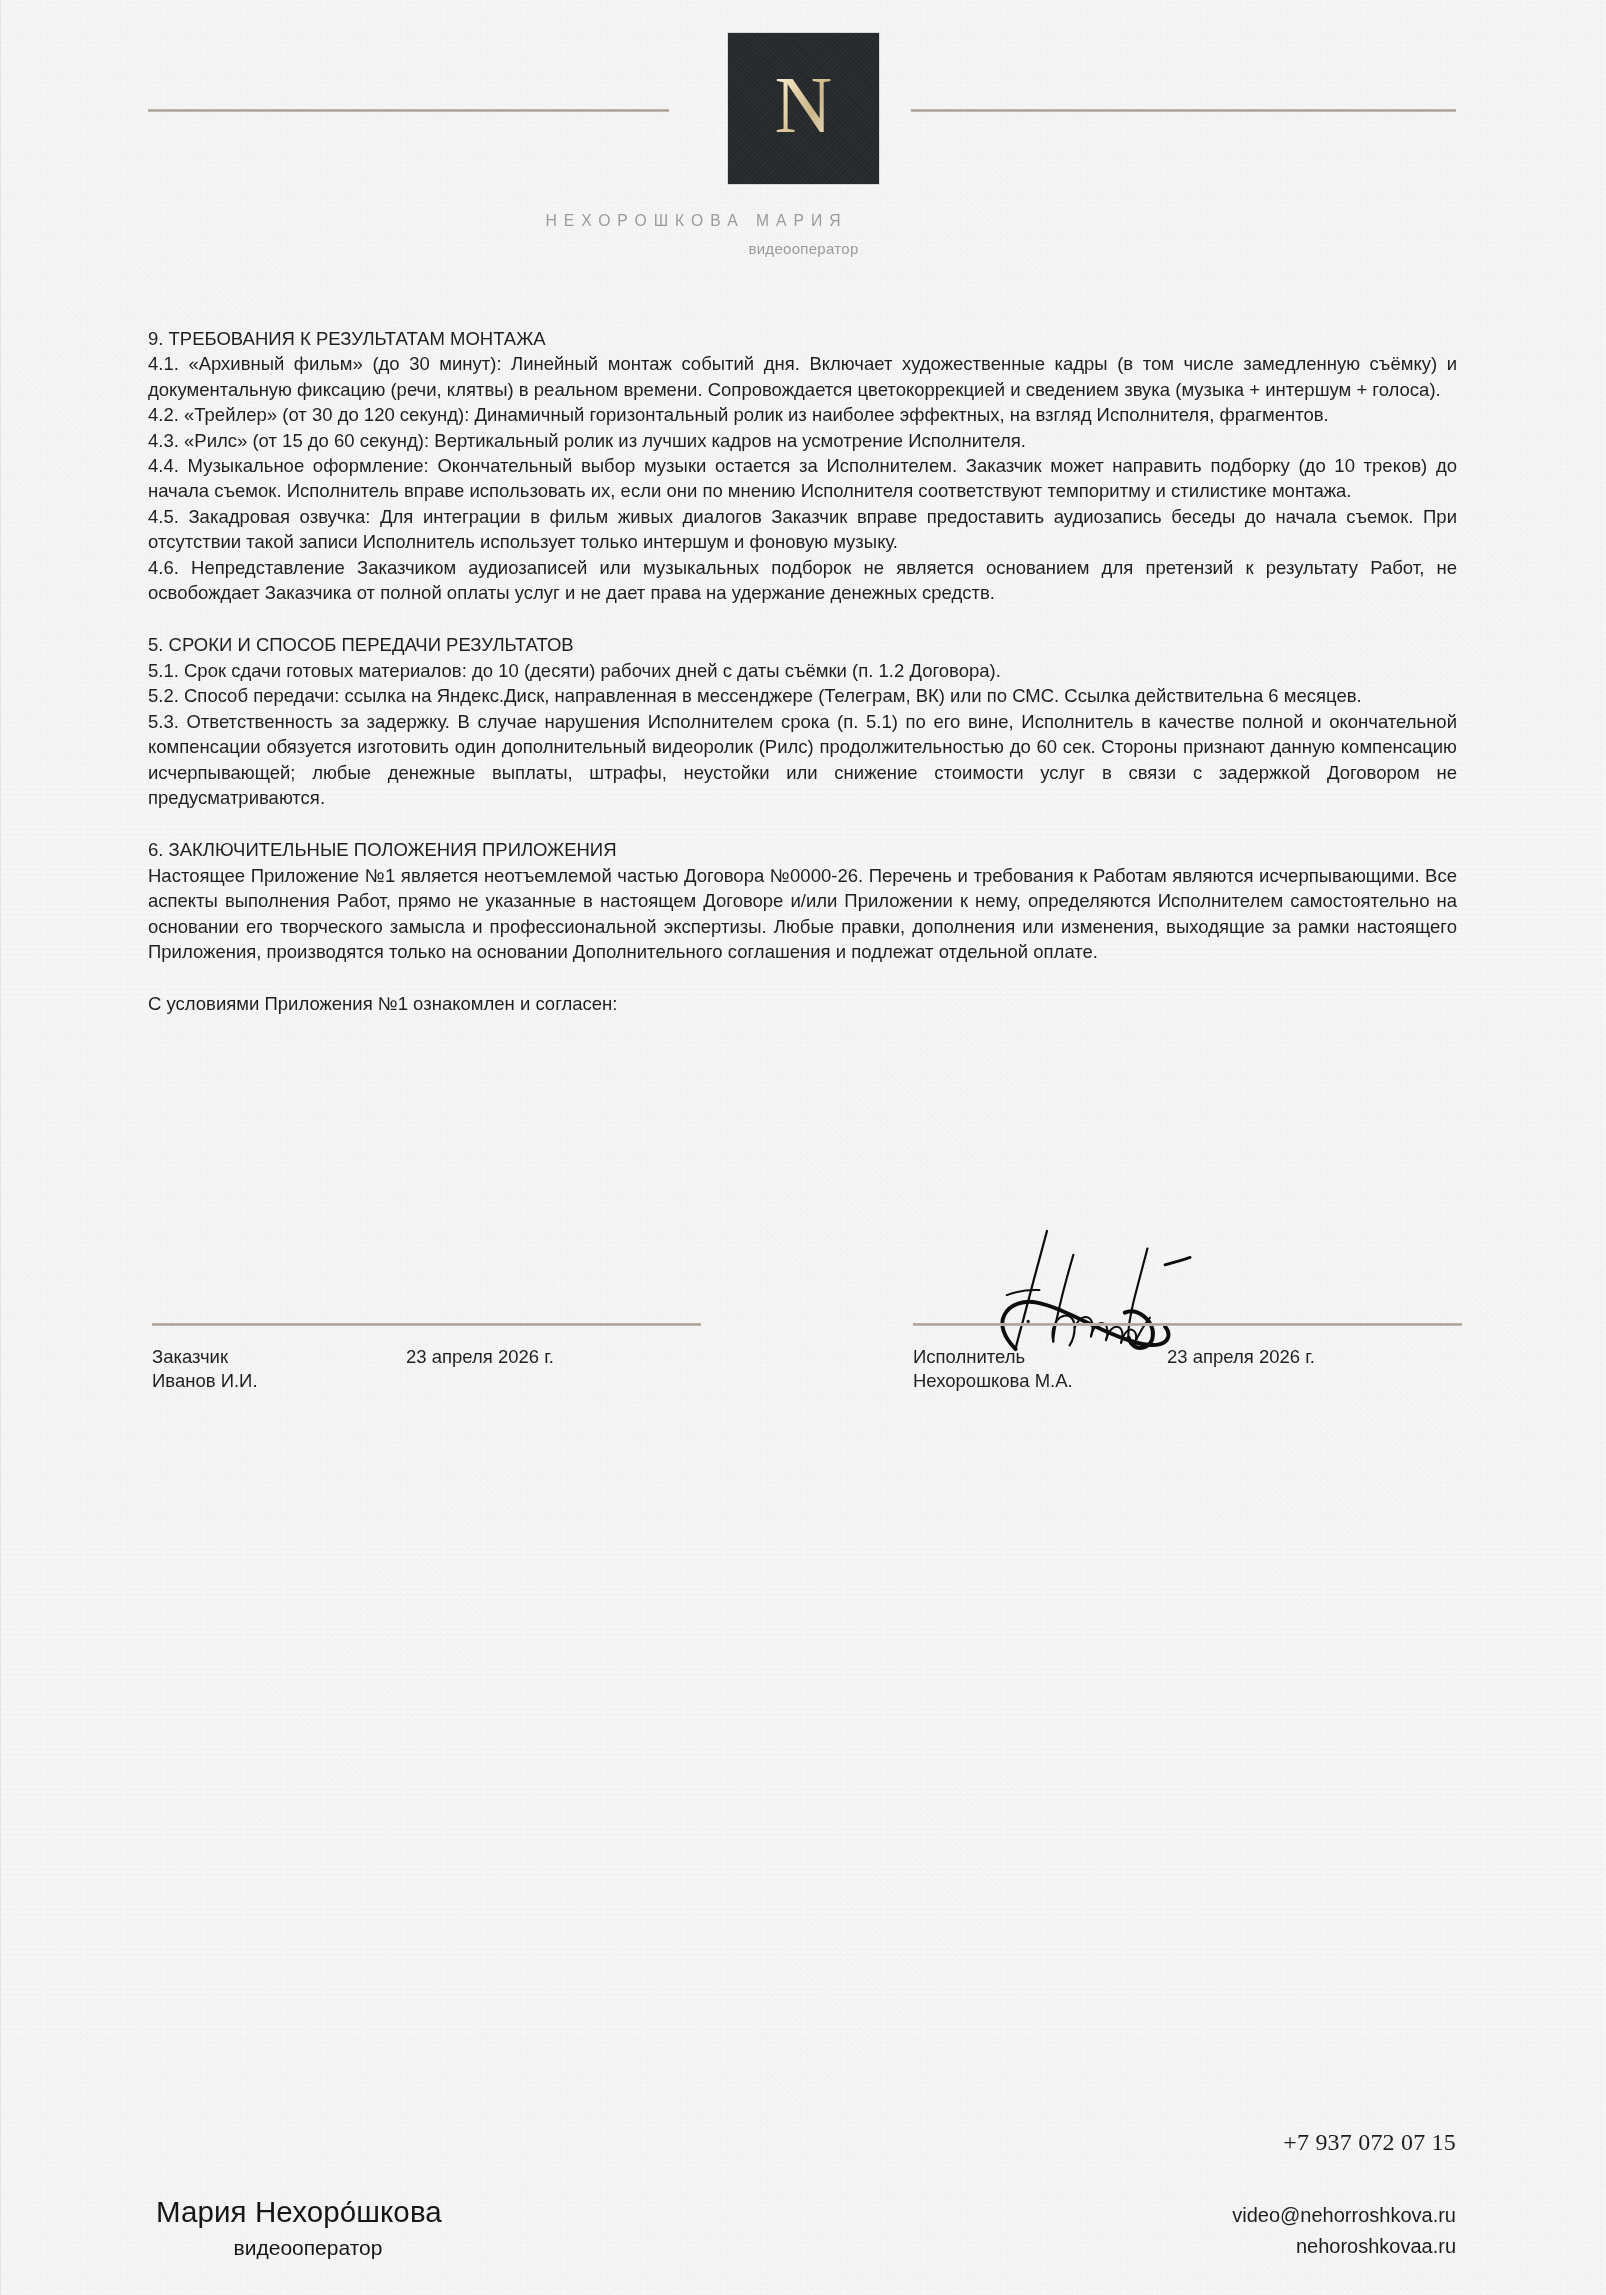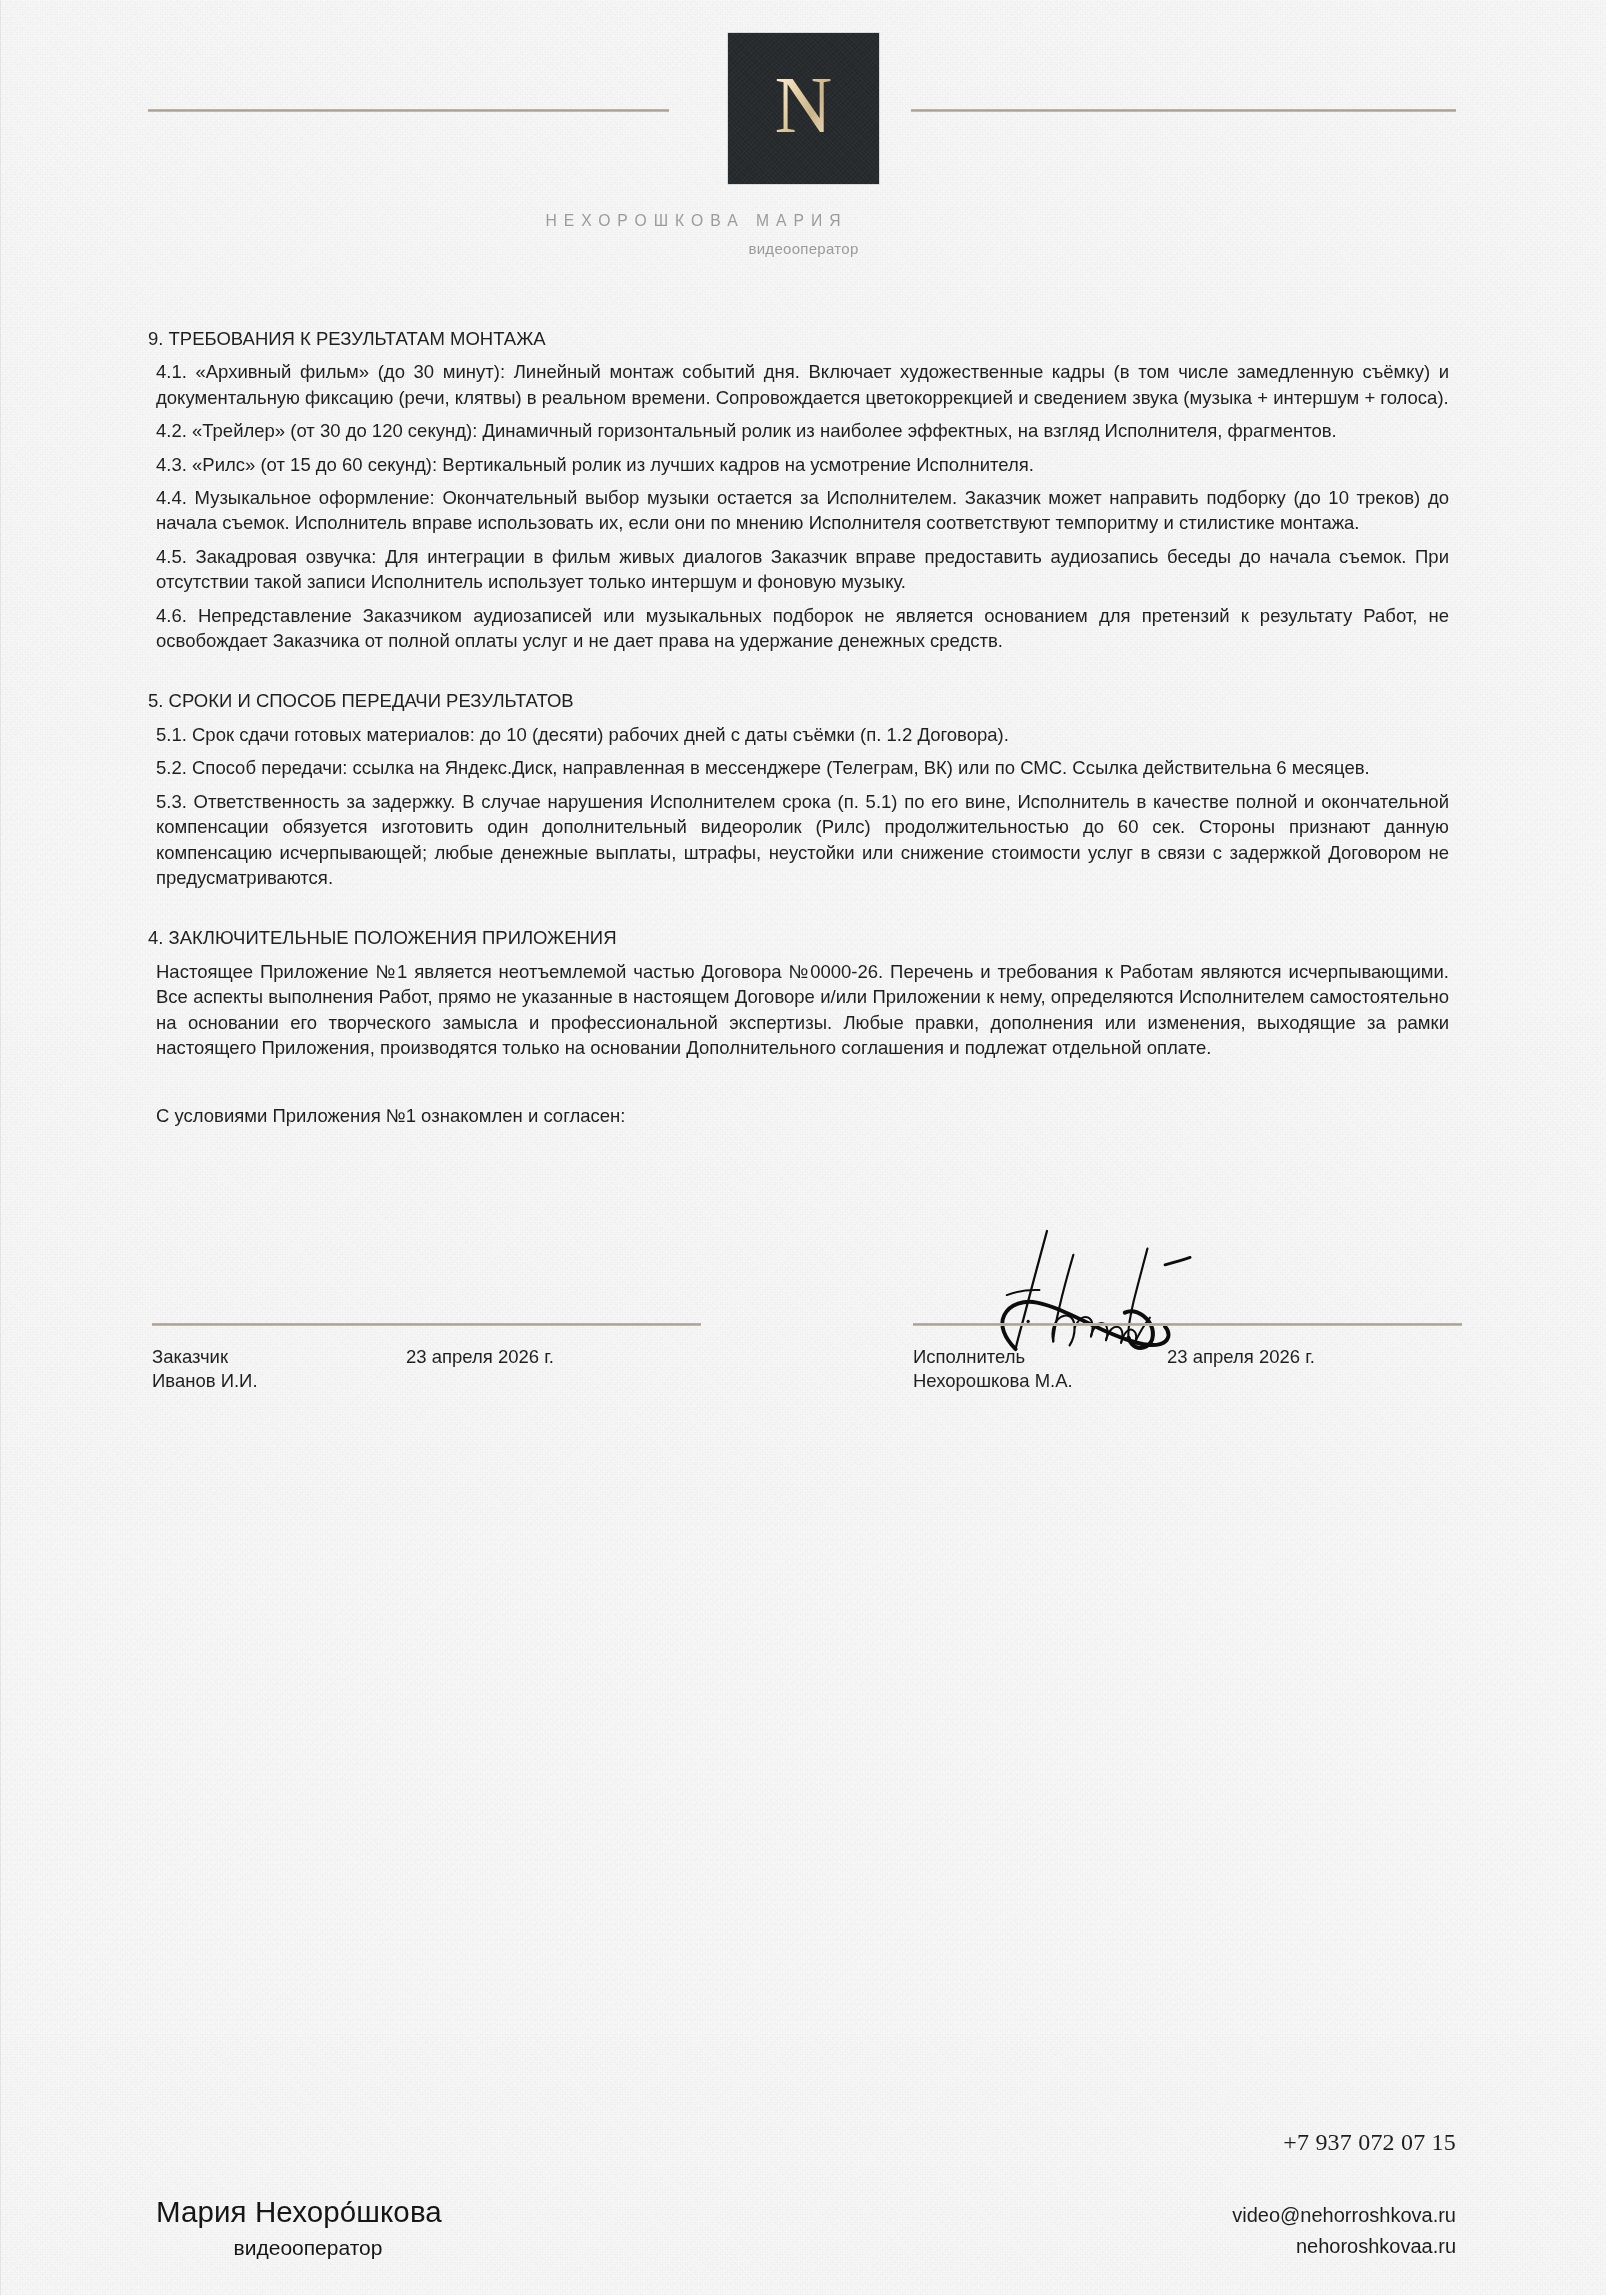--- a/index.html
+++ b/index.html
@@ -143,21 +143,21 @@
     font-size: 18.5px;
     line-height: 25.4px;
     text-align: left;
     margin: 0;
   }
   .para {
     font-size: 18.5px;
     line-height: 25.4px;
     text-align: justify;
     text-justify: inter-word;
-    margin: 8px;
+    margin: 0;
   }
   .para.nojust { text-align: left; }
   .gap-block { height: 27px; }
 
   
   .sign-area {
     position: absolute;
     left: 152px;
     top: 1233px;
     width: 1309px;
@@ -305,21 +305,21 @@
     <div class="sec">
       <p class="sec-heading">5. СРОКИ И СПОСОБ ПЕРЕДАЧИ РЕЗУЛЬТАТОВ</p>
       <p class="para nojust">5.1. Срок сдачи готовых материалов: до 10 (десяти) рабочих дней с даты съёмки (п. 1.2 Договора).</p>
       <p class="para">5.2. Способ передачи: ссылка на Яндекс.Диск, направленная в мессенджере (Телеграм, ВК) или по СМС. Ссылка действительна 6 месяцев.</p>
       <p class="para">5.3. Ответственность за задержку. В случае нарушения Исполнителем срока (п. 5.1) по его вине, Исполнитель в качестве полной и окончательной компенсации обязуется изготовить один дополнительный видеоролик (Рилс) продолжительностью до 60 сек. Стороны признают данную компенсацию исчерпывающей; любые денежные выплаты, штрафы, неустойки или снижение стоимости услуг в связи с задержкой Договором не предусматриваются.</p>
     </div>
 
     <div class="gap-block"></div>
 
     <div class="sec">
-      <p class="sec-heading">4. ЗАКЛЮЧИТЕЛЬНЫЕ ПОЛОЖЕНИЯ ПРИЛОЖЕНИЯ</p>
+      <p class="sec-heading">6. ЗАКЛЮЧИТЕЛЬНЫЕ ПОЛОЖЕНИЯ ПРИЛОЖЕНИЯ</p>
       <p class="para">Настоящее Приложение №1 является неотъемлемой частью Договора №0000-26. Перечень и требования к Работам являются исчерпывающими. Все аспекты выполнения Работ, прямо не указанные в настоящем Договоре и/или Приложении к нему, определяются Исполнителем самостоятельно на основании его творческого замысла и профессиональной экспертизы. Любые правки, дополнения или изменения, выходящие за рамки настоящего Приложения, производятся только на основании Дополнительного соглашения и подлежат отдельной оплате.</p>
     </div>
 
     <div class="gap-block"></div>
 
     <p class="para nojust">С условиями Приложения №1 ознакомлен и согласен:</p>
   </div>
 
   <div class="sign-area">
 

